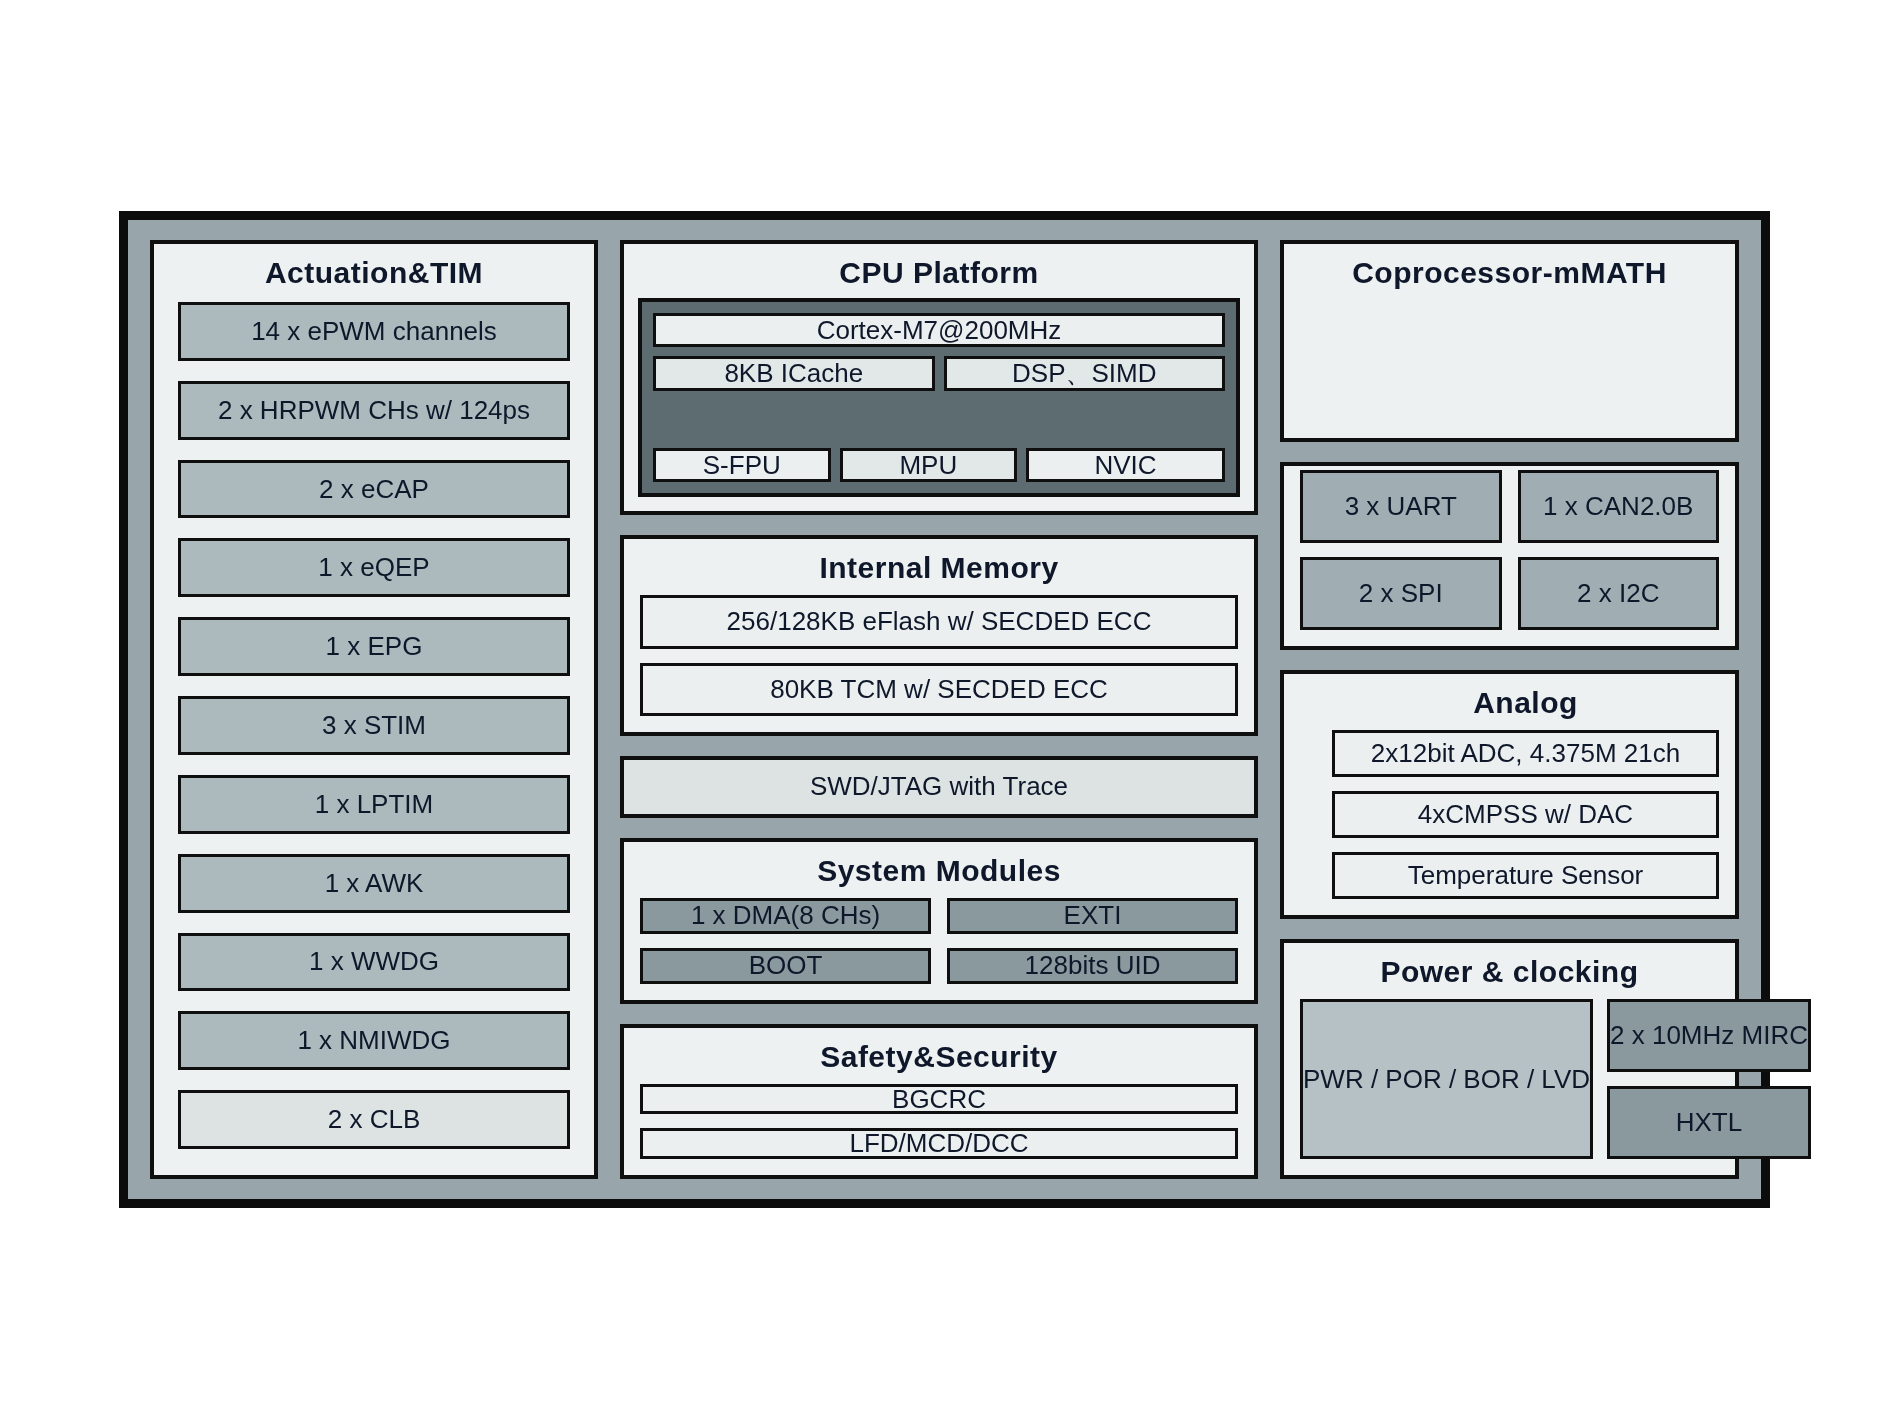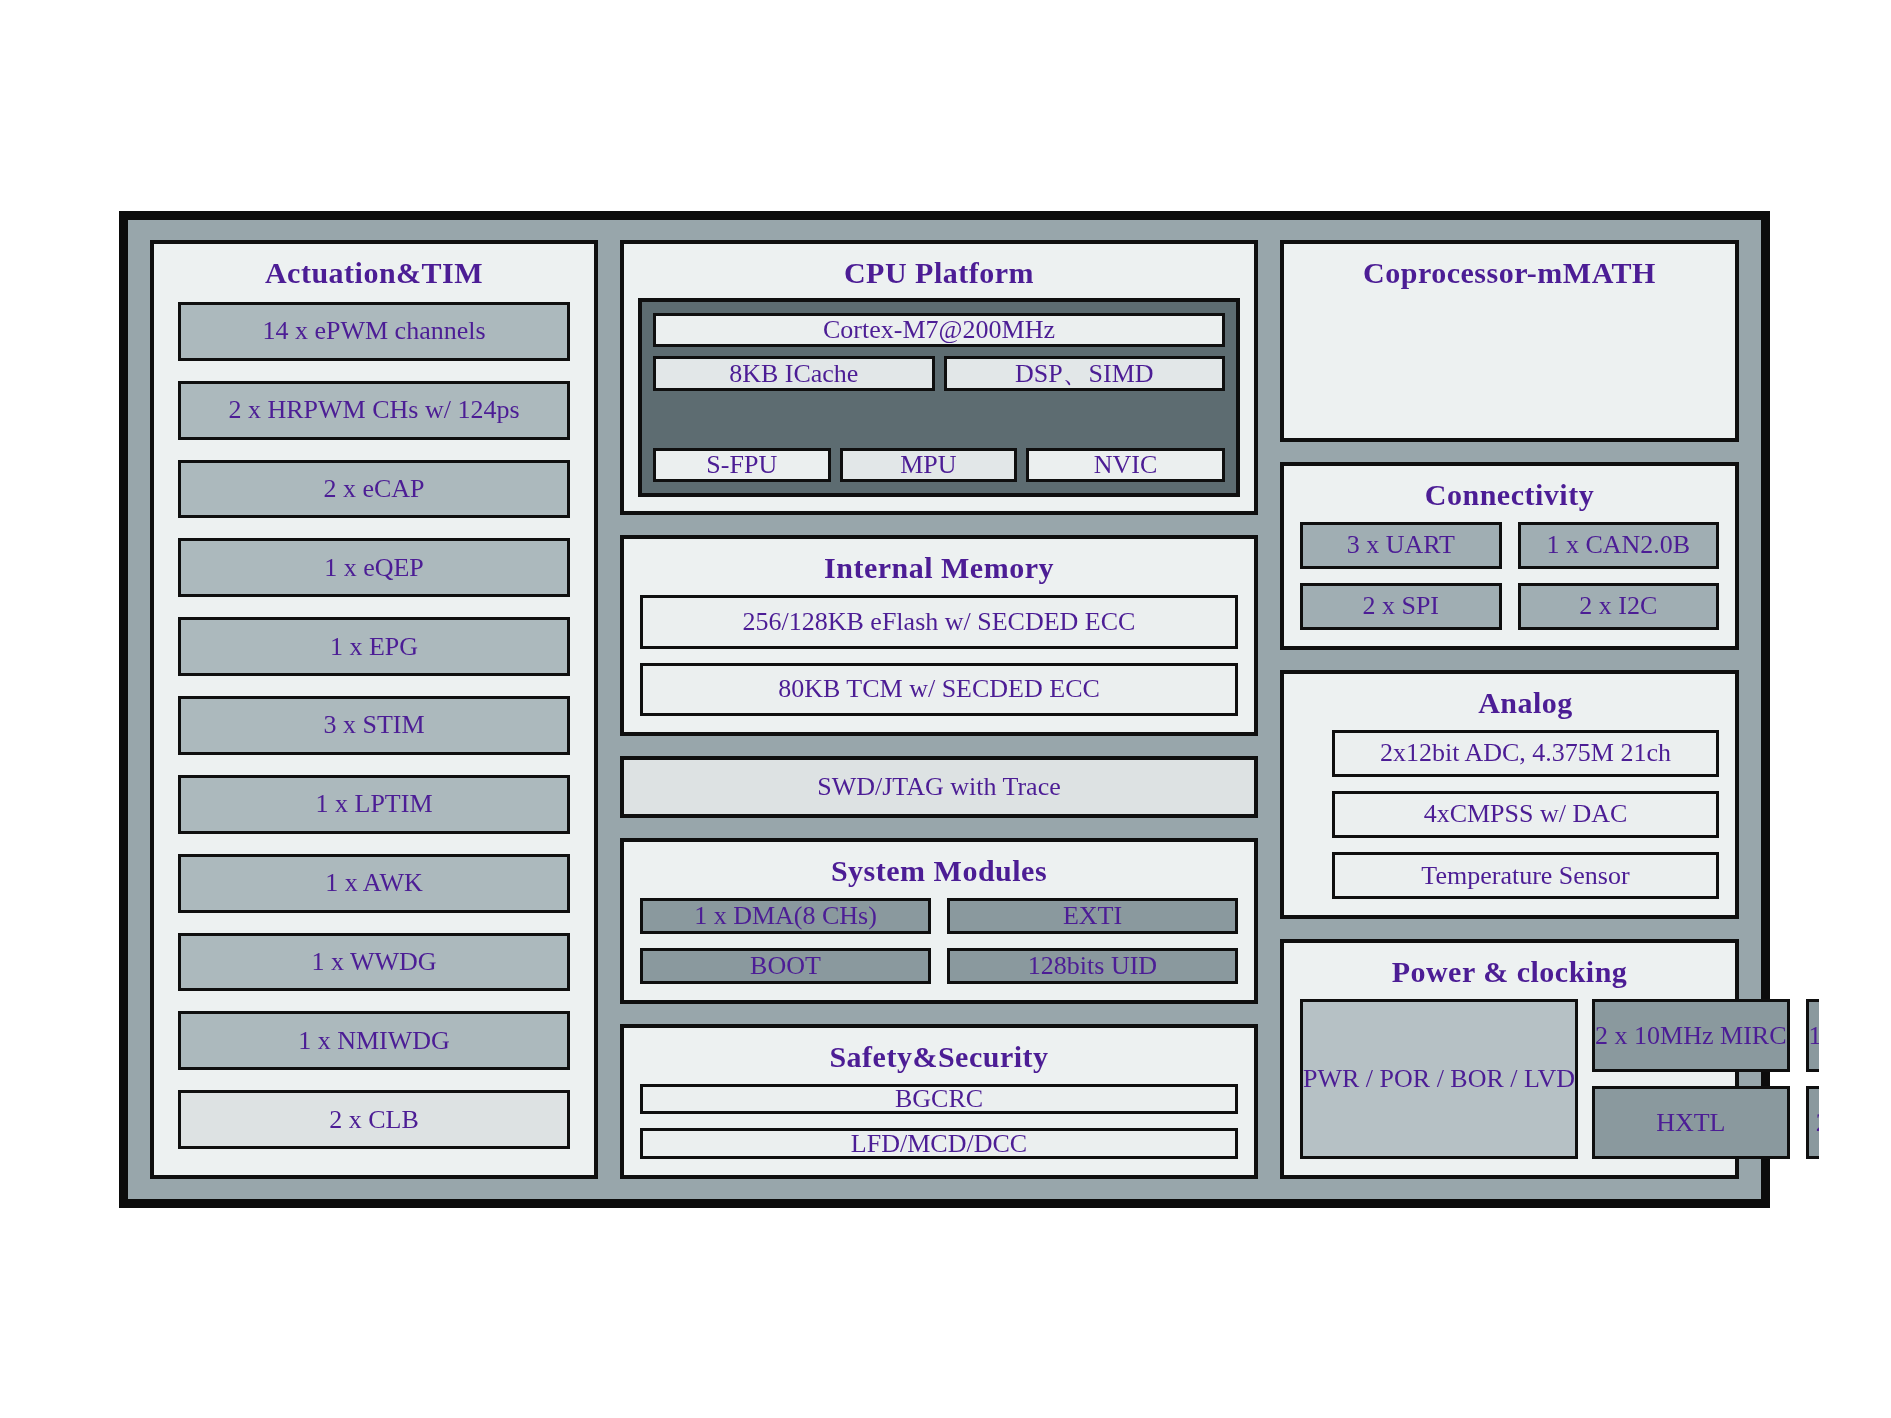--- a/index.html
+++ b/index.html
@@ -1,17 +1,17 @@
 <!DOCTYPE html>
 <html><head>
 <meta charset="utf-8">
 <style>
   html,body{margin:0;padding:0;background:#ffffff;}
   .page{position:relative;width:1819px;height:1418px;background:#ffffff;overflow:hidden;
-        font-family:Liberation Serif, serif;color:#4c1d95;}
+        font-family:Liberation Sans, sans-serif;color:#0f172a;}
   .frame{position:absolute;left:119px;top:211px;width:1651px;height:997px;box-sizing:border-box;
          border:9px solid #0c0c0c;background:#98a6ab;padding:20px 22px;display:flex;gap:22px;}
   .col{display:flex;flex-direction:column;gap:20px;min-width:0;}
   .col-left{width:448px;flex:none;}
   .col-mid{width:638px;flex:none;}
   .col-right{flex:1;}
   .panel{box-sizing:border-box;border:4px solid #0f0f0f;background:#edf1f1;
          display:flex;flex-direction:column;min-height:0;}
   .panel-title{flex:none;text-align:center;font-weight:bold;font-size:30px;
                letter-spacing:.5px;padding:12px 4px 6px;}
@@ -117,21 +117,20 @@
       </div>
     </div>
 
     <div class="col col-right">
 
       <div class="panel f-cop" style="background: rgb(237, 241, 241);">
         <div class="panel-title">Coprocessor-mMATH</div>
       </div>
 
       <div class="panel f-con" style="background: rgb(237, 241, 241);">
-        <div class="panel-title">Connectivity</div>
         <div class="grid2">
           <div class="box c-conn" style="background: rgb(160, 174, 179);">3 x UART</div>
           <div class="box c-conn" style="background: rgb(160, 174, 179);">1 x CAN2.0B</div>
           <div class="box c-conn" style="background: rgb(160, 174, 179);">2 x SPI</div>
           <div class="box c-conn" style="background: rgb(160, 174, 179);">2 x I2C</div>
         </div>
       </div>
 
       <div class="panel f-ana" style="background: rgb(237, 241, 241);">
         <div class="panel-title">Analog</div>

